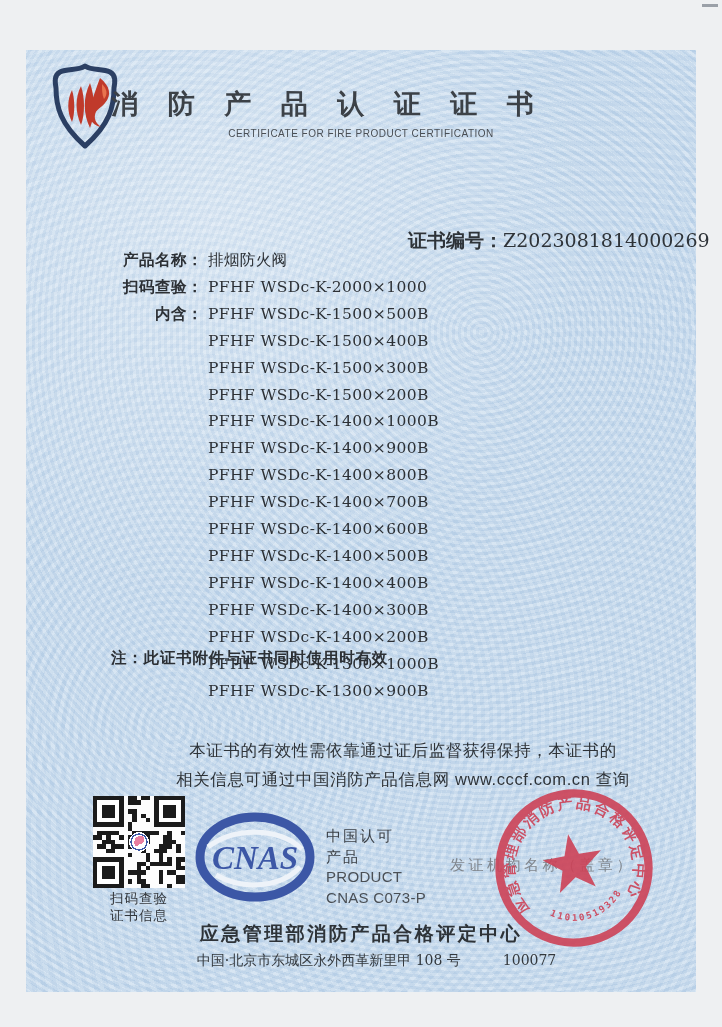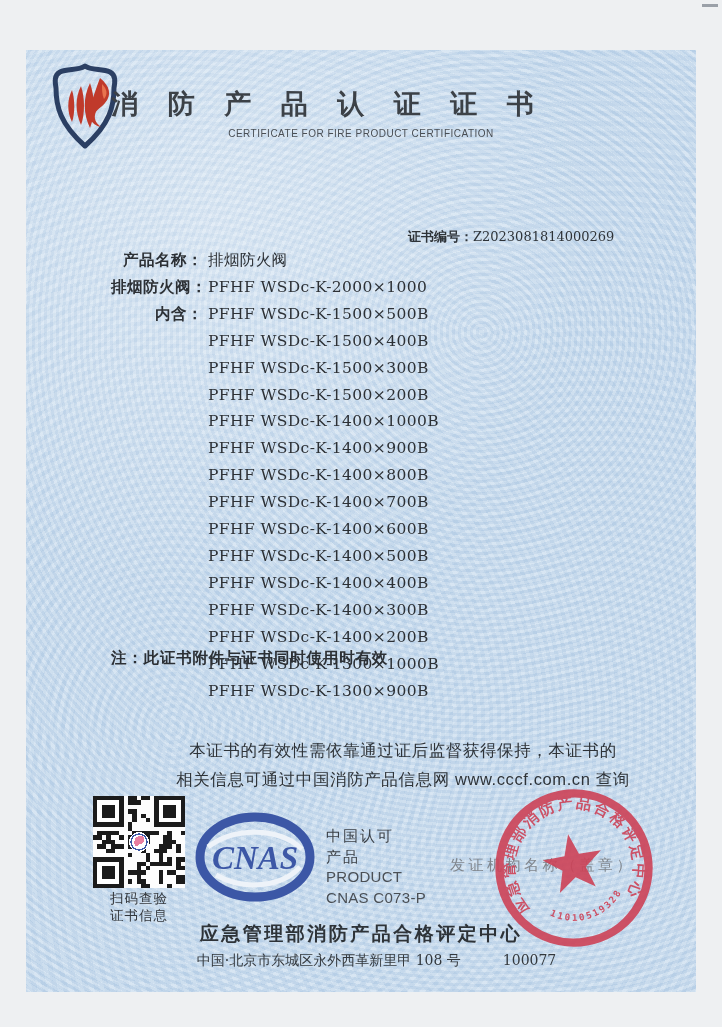--- a/index.html
+++ b/index.html
@@ -36,21 +36,21 @@
   .title-en{
     left:26px;top:128px;width:670px;text-align:center;
     font-size:10px;color:#494e54;letter-spacing:.5px;
     font-family:"Liberation Sans", sans-serif;
   }
   
   .attachment{
     left:95px;top:197px;font-size:19px;font-weight:700;color:#2e3338;letter-spacing:1px;
   }
   .certno{
-    left:408px;top:228px;font-size:13px;color:#2e3338;
+    left:408px;top:228px;font-size:19px;color:#2e3338;
     font-family:"DejaVu Serif", serif;
     text-align:center;
   }
   .certno b{font-family:"Liberation Sans", sans-serif;font-weight:600;}
   
   .fields{
     left:111px;top:247px;
     display:grid;grid-template-columns:92px auto;column-gap:5px;
     font-size:15.5px;color:#2c3035;
   }
@@ -130,21 +130,21 @@
   <div class="abs title-cn">消 防 产 品 认 证 证 书</div>
   <div class="abs title-en">CERTIFICATE FOR FIRE PRODUCT CERTIFICATION</div>
 
   <div class="abs certno">
     <b>证书编号：</b><span>Z2023081814000269</span>
   </div>
 
   <div class="abs fields">
     <div class="flabel">产品名称：</div>
     <div class="fvalue">排烟防火阀</div>
-    <div class="flabel">排烟防火阀：</div>
+    <div class="flabel">扫码查验：</div>
     <div class="fvalue">PFHF WSDc-K-2000×1000</div>
     <div class="flabel">内含：</div>
     <div class="fvalue includes"><div>PFHF WSDc-K-1500×500B</div><div>PFHF WSDc-K-1500×400B</div><div>PFHF WSDc-K-1500×300B</div><div>PFHF WSDc-K-1500×200B</div><div>PFHF WSDc-K-1400×1000B</div><div>PFHF WSDc-K-1400×900B</div><div>PFHF WSDc-K-1400×800B</div><div>PFHF WSDc-K-1400×700B</div><div>PFHF WSDc-K-1400×600B</div><div>PFHF WSDc-K-1400×500B</div><div>PFHF WSDc-K-1400×400B</div><div>PFHF WSDc-K-1400×300B</div><div>PFHF WSDc-K-1400×200B</div><div>PFHF WSDc-K-1300×1000B</div><div>PFHF WSDc-K-1300×900B</div></div>
   </div>
 
   <div class="abs note">注：此证书附件与证书同时使用时有效</div>
 
   <div class="abs validity">
     <div>本证书的有效性需依靠通过证后监督获得保持，本证书的</div>
     <div>相关信息可通过中国消防产品信息网 www.cccf.com.cn 查询</div>

